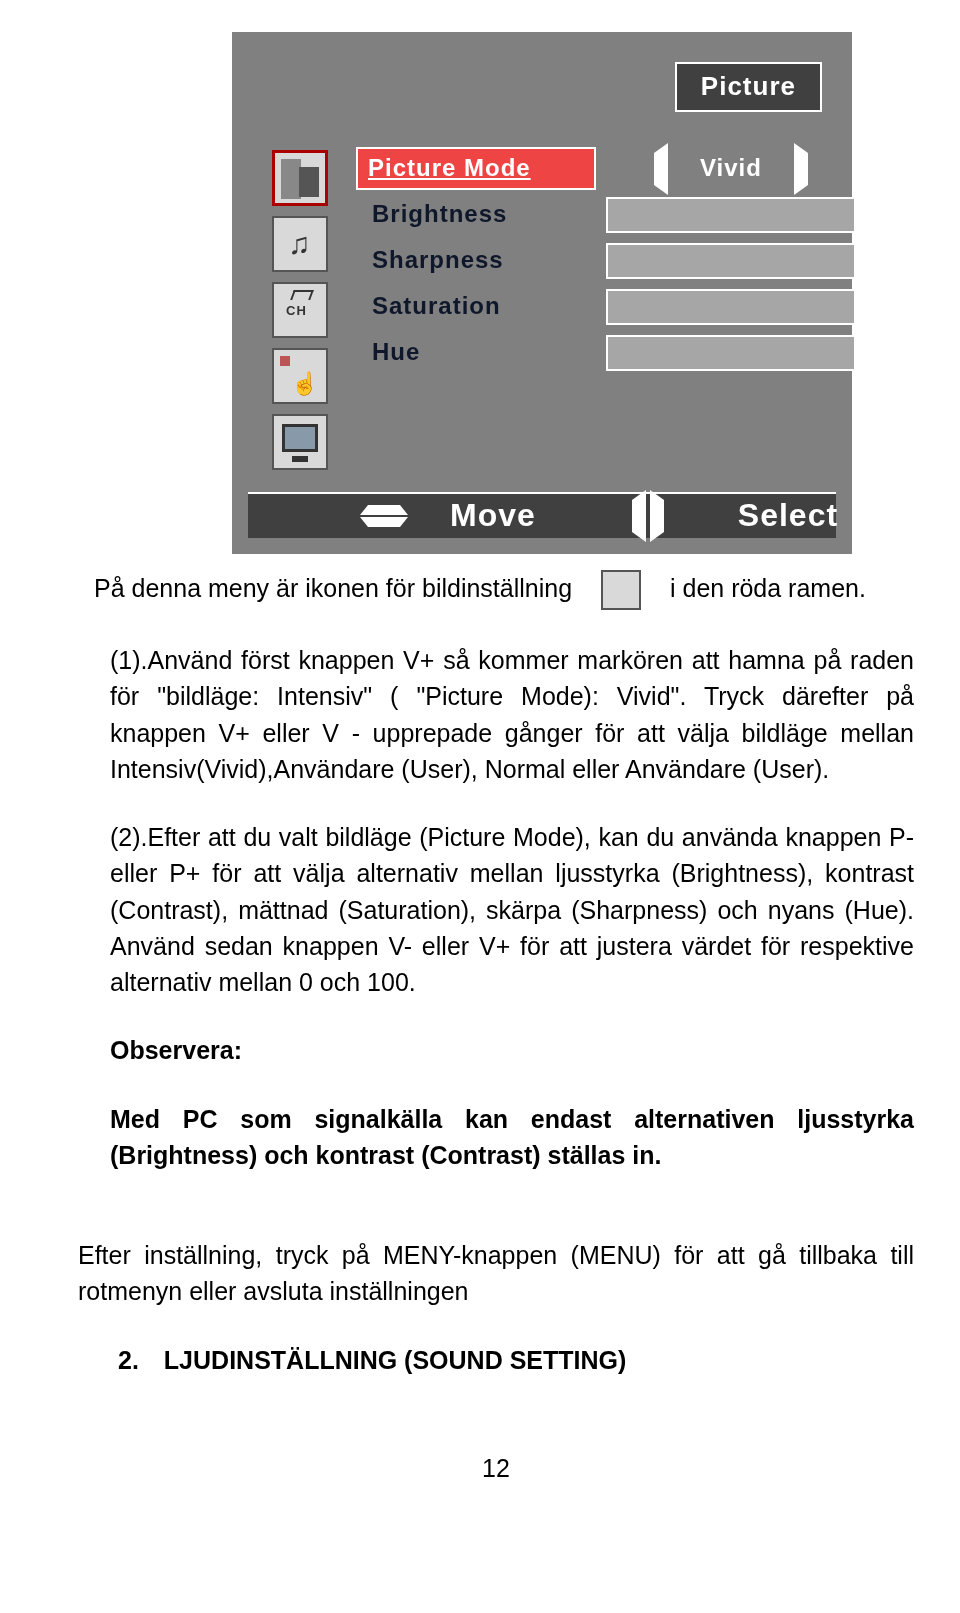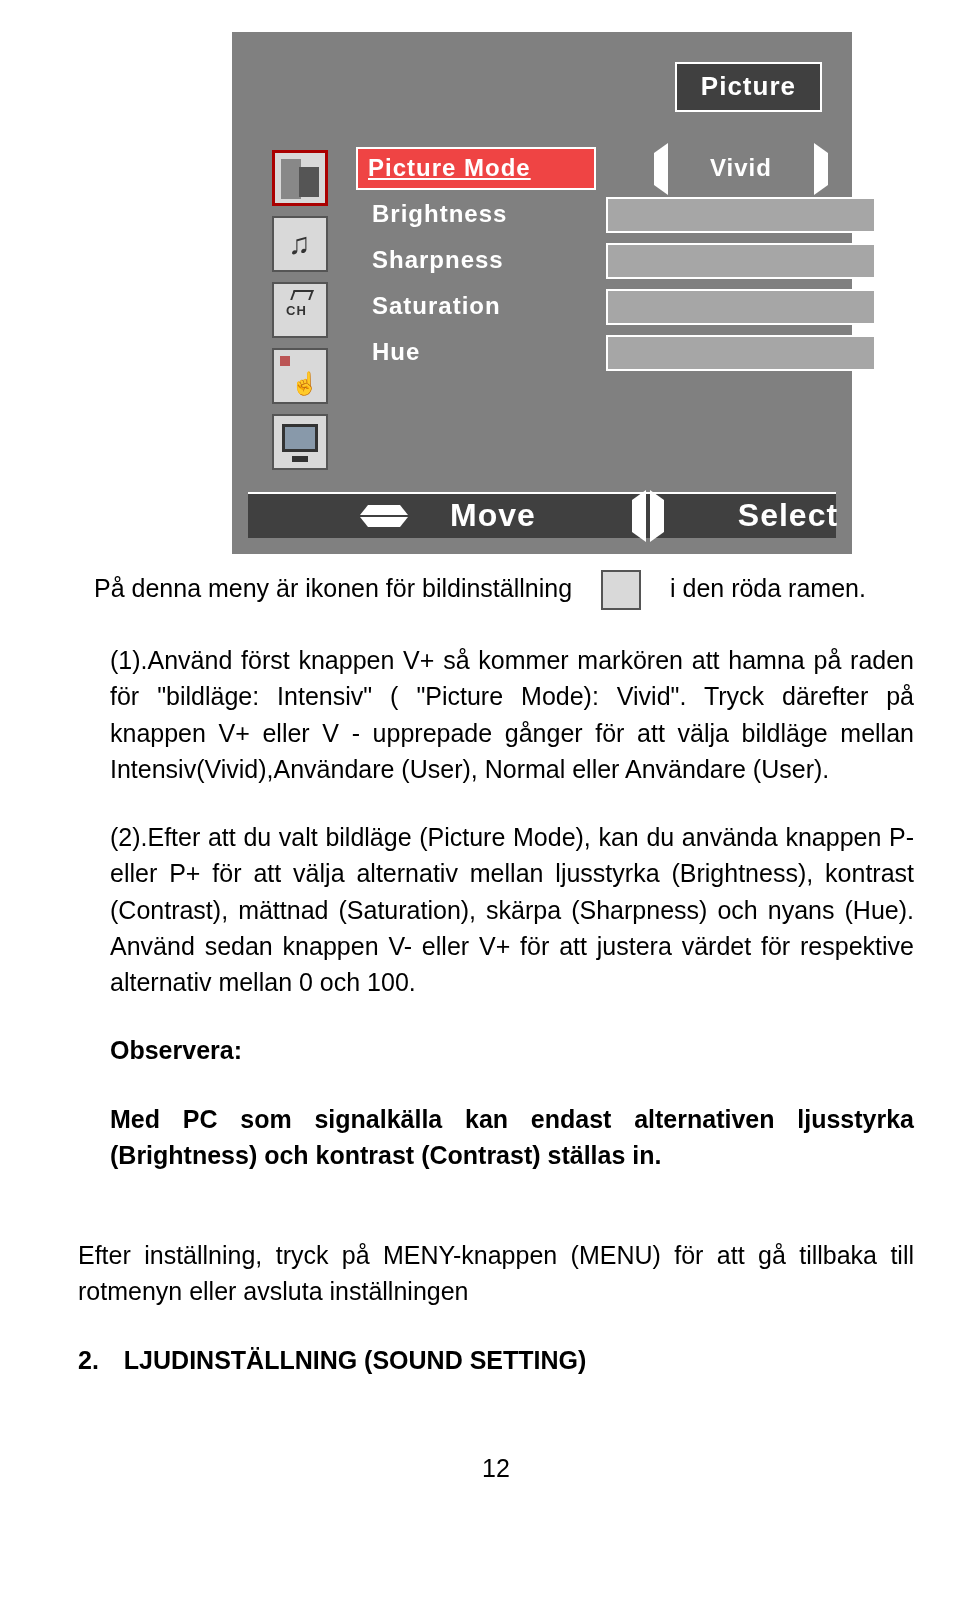--- a/index.html
+++ b/index.html
@@ -64,27 +64,27 @@
   .osd-row.active .osd-label {
     background: #ef4444;
     border: 2px solid #fff;
     padding: 2px 10px;
     text-decoration: underline;
   }
   .osd-label {
     flex: 0 0 240px;
     font-size: 24px;
   }
-  .osd-label.dim { color: #ffffff; }
+  .osd-label.dim { color: #0f172a; }
   .osd-value-sel {
     flex: 1;
     display: flex;
     align-items: center;
     justify-content: center;
-    gap: 26px;
+    gap: 16px;
     font-size: 24px;
   }
   .tri {
     width: 0; height: 0;
     border-top: 10px solid transparent;
     border-bottom: 10px solid transparent;
     display: inline-block;
   }
   .tri.left { border-right: 14px solid #fff; }
   .tri.right { border-left: 14px solid #fff; }
@@ -120,20 +120,21 @@
   }
   .content { padding: 0 30px 60px 30px; }
   .content p { text-align: justify; margin-top: 0; }
   .first-line { margin-top: 4px; }
   .indent { padding-left: 48px; }
   .obs { font-weight: bold; }
   .gap { height: 30px; }
   .sec-h {
     font-weight: bold;
     margin-top: 30px;
+    margin-left: 40px;
   }
   .pagenum { text-align:center; font-size:25px; margin-top:40px;}
   
   .ic-pic{position:relative;}
   .ic-pic::before{content:"";position:absolute;left:6px;top:6px;width:20px;height:40px;background:#888;}
   .ic-pic::after{content:"";position:absolute;right:6px;bottom:6px;width:20px;height:30px;background:#555;}
   .ic-music::before{content:"♫";font-size:30px;color:#333;}
   .ic-tv{font-size:13px;font-weight:bold;color:#333;position:relative;}
   .ic-tv::before{content:"CH";position:absolute;top:18px;left:12px;font-family:Arial;}
   .ic-tv::after{content:"";position:absolute;top:6px;left:18px;width:16px;height:8px;border-top:2px solid #333;border-left:2px solid #333;border-right:2px solid #333;transform:skewX(-20deg);}

